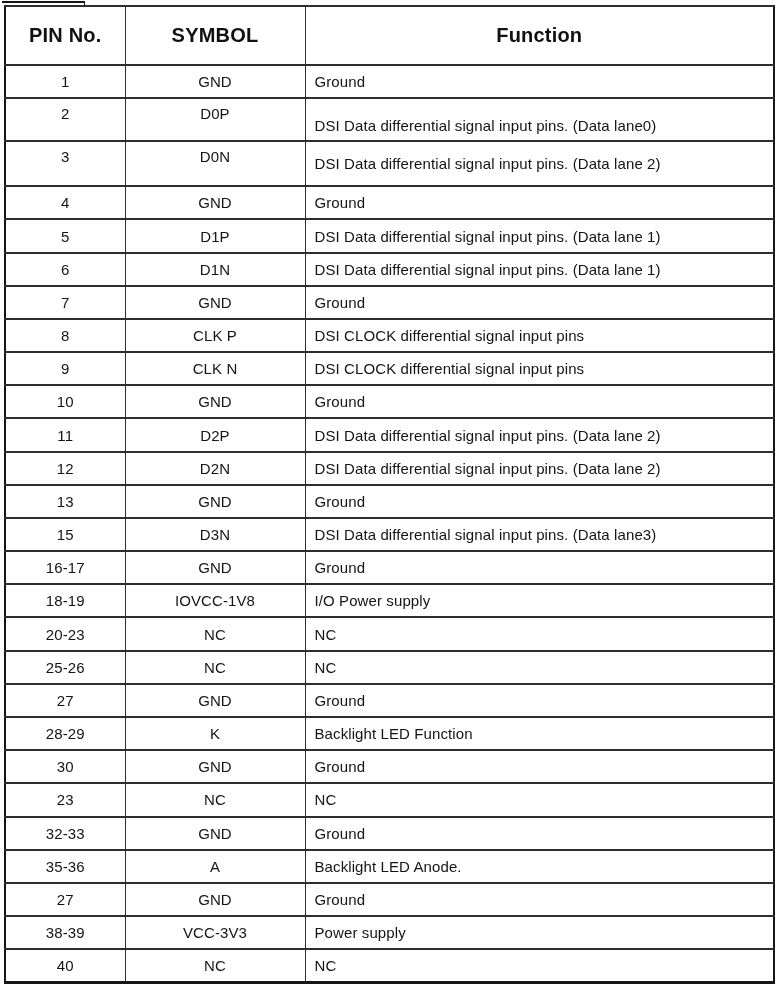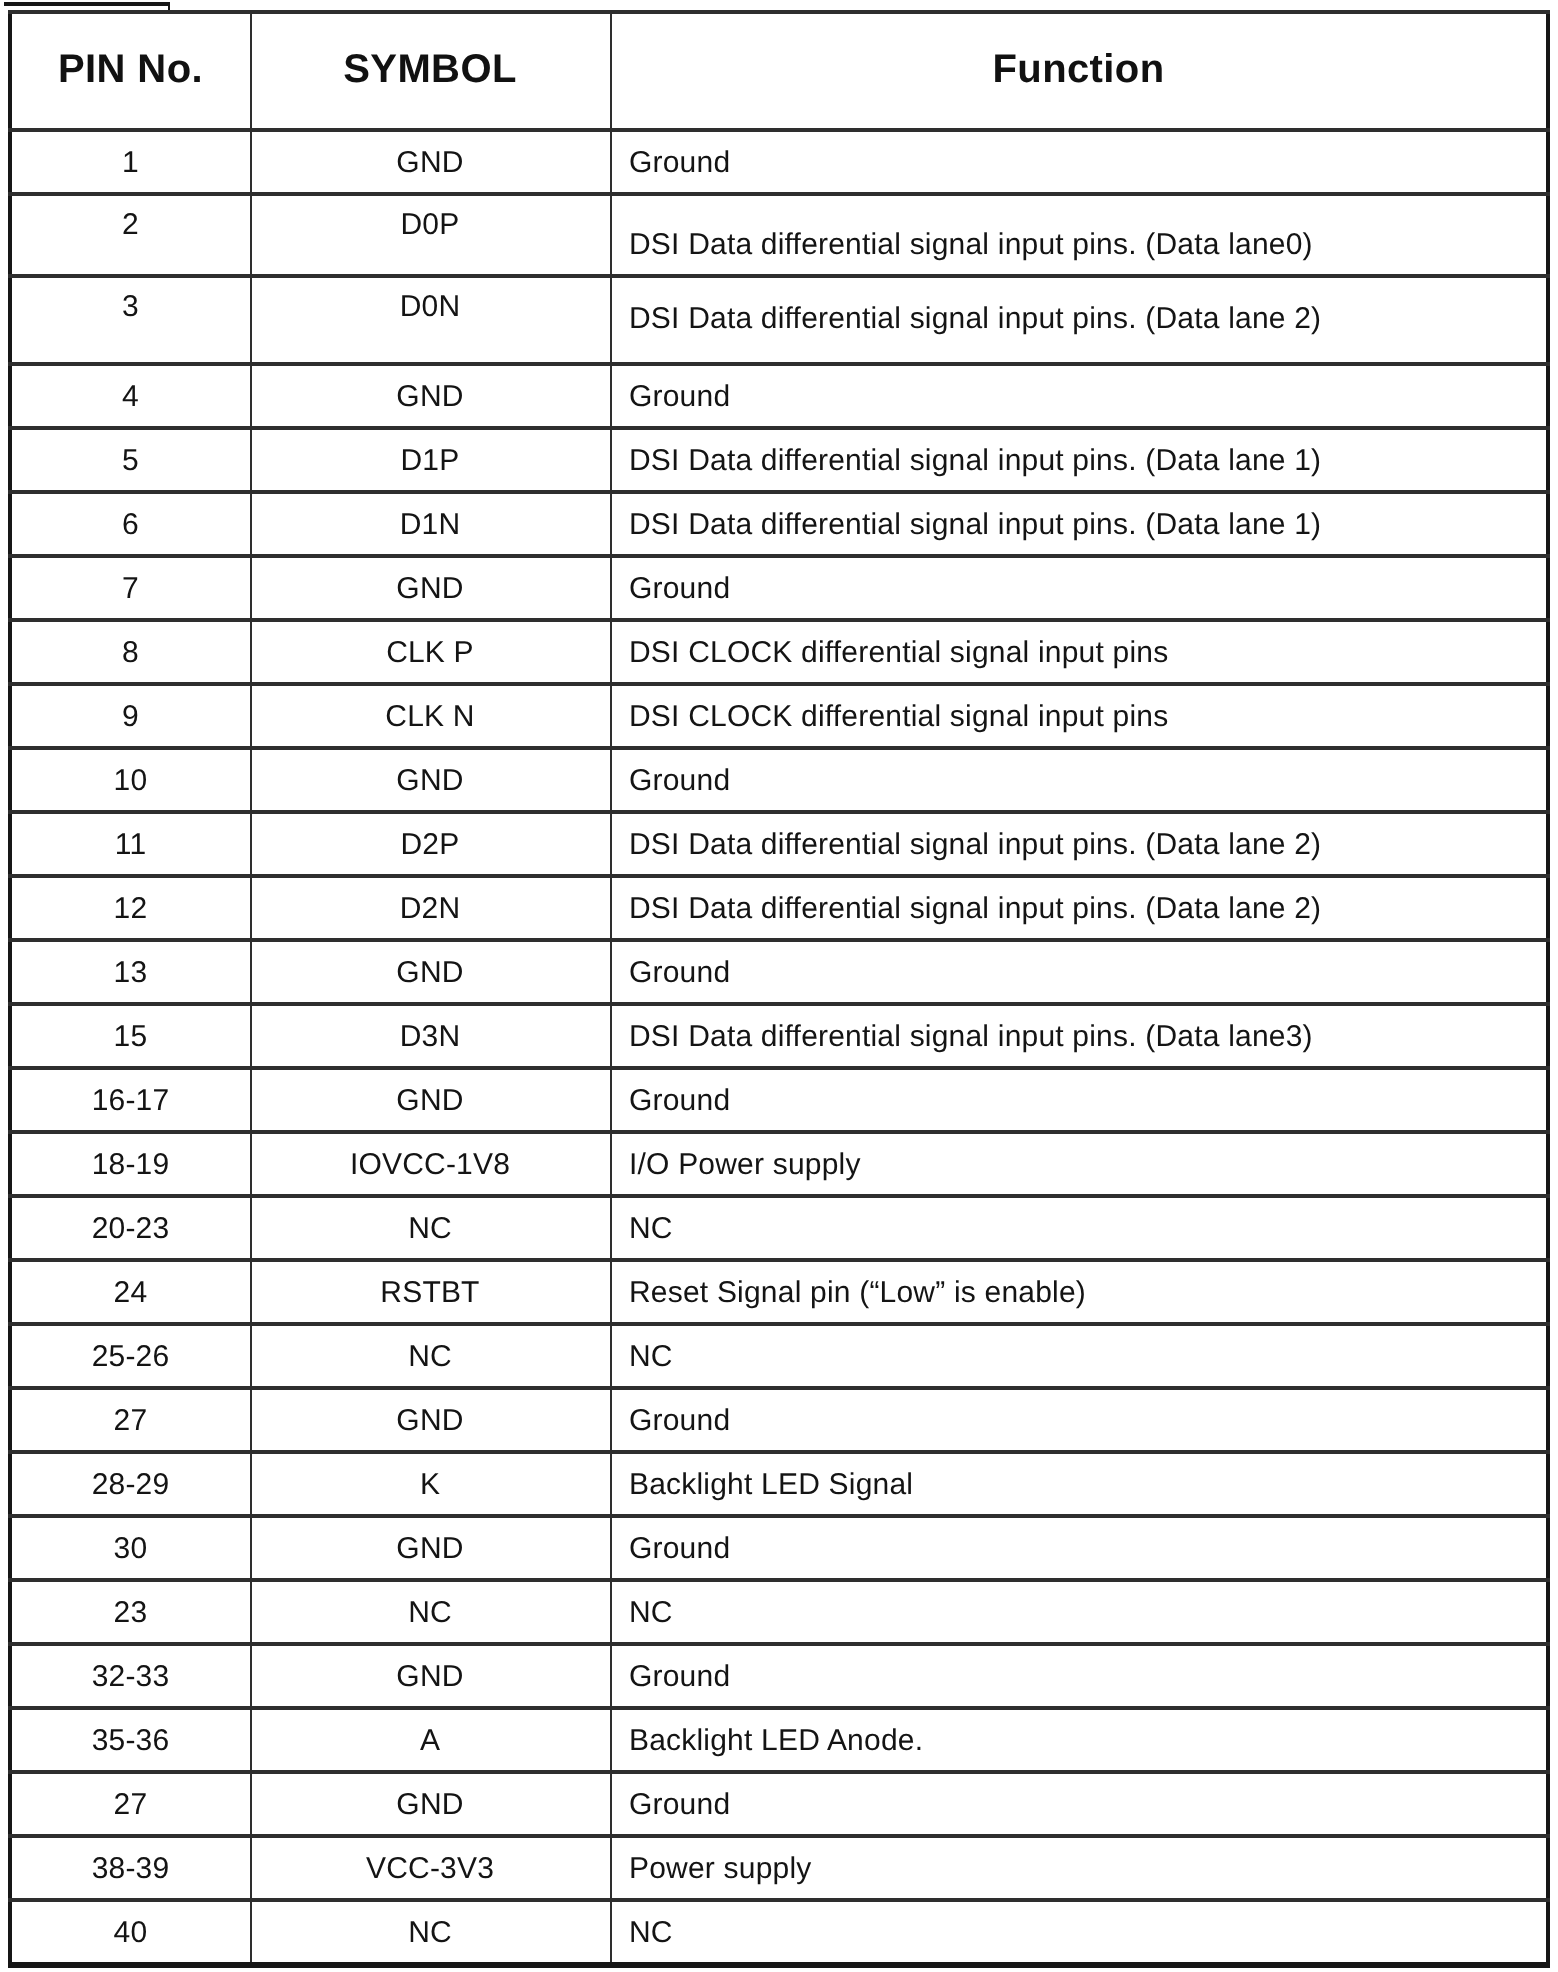--- a/index.html
+++ b/index.html
@@ -208,42 +208,37 @@
     <td class="cell-symbol">IOVCC-1V8</td>
     <td class="cell-function">I/O Power supply</td>
   </tr>
 
   <tr>
     <td class="cell-pin">20-23</td>
     <td class="cell-symbol">NC</td>
     <td class="cell-function">NC</td>
   </tr>
 
-  <tr>
-    <td class="cell-pin">24</td>
-    <td class="cell-symbol">RSTBT</td>
-    <td class="cell-function">Reset Signal pin (“Low” is enable)</td>
-  </tr>
 
   <tr>
     <td class="cell-pin">25-26</td>
     <td class="cell-symbol">NC</td>
     <td class="cell-function">NC</td>
   </tr>
 
   <tr>
     <td class="cell-pin">27</td>
     <td class="cell-symbol">GND</td>
     <td class="cell-function">Ground</td>
   </tr>
 
   <tr>
     <td class="cell-pin">28-29</td>
     <td class="cell-symbol">K</td>
-    <td class="cell-function">Backlight LED Signal</td>
+    <td class="cell-function">Backlight LED Function</td>
   </tr>
 
   <tr>
     <td class="cell-pin">30</td>
     <td class="cell-symbol">GND</td>
     <td class="cell-function">Ground</td>
   </tr>
 
   <tr>
     <td class="cell-pin">23</td>

